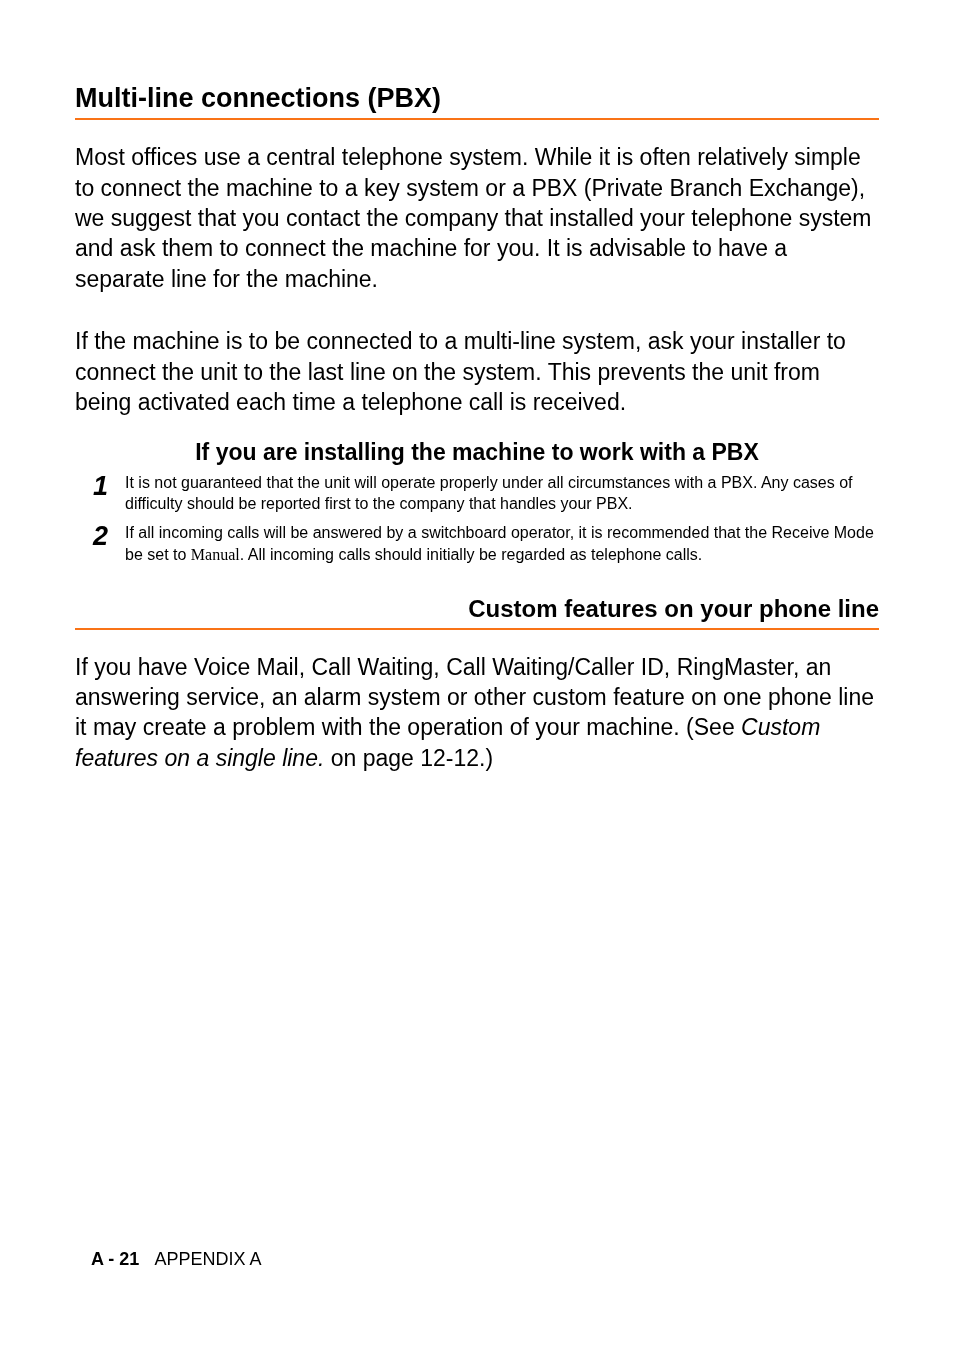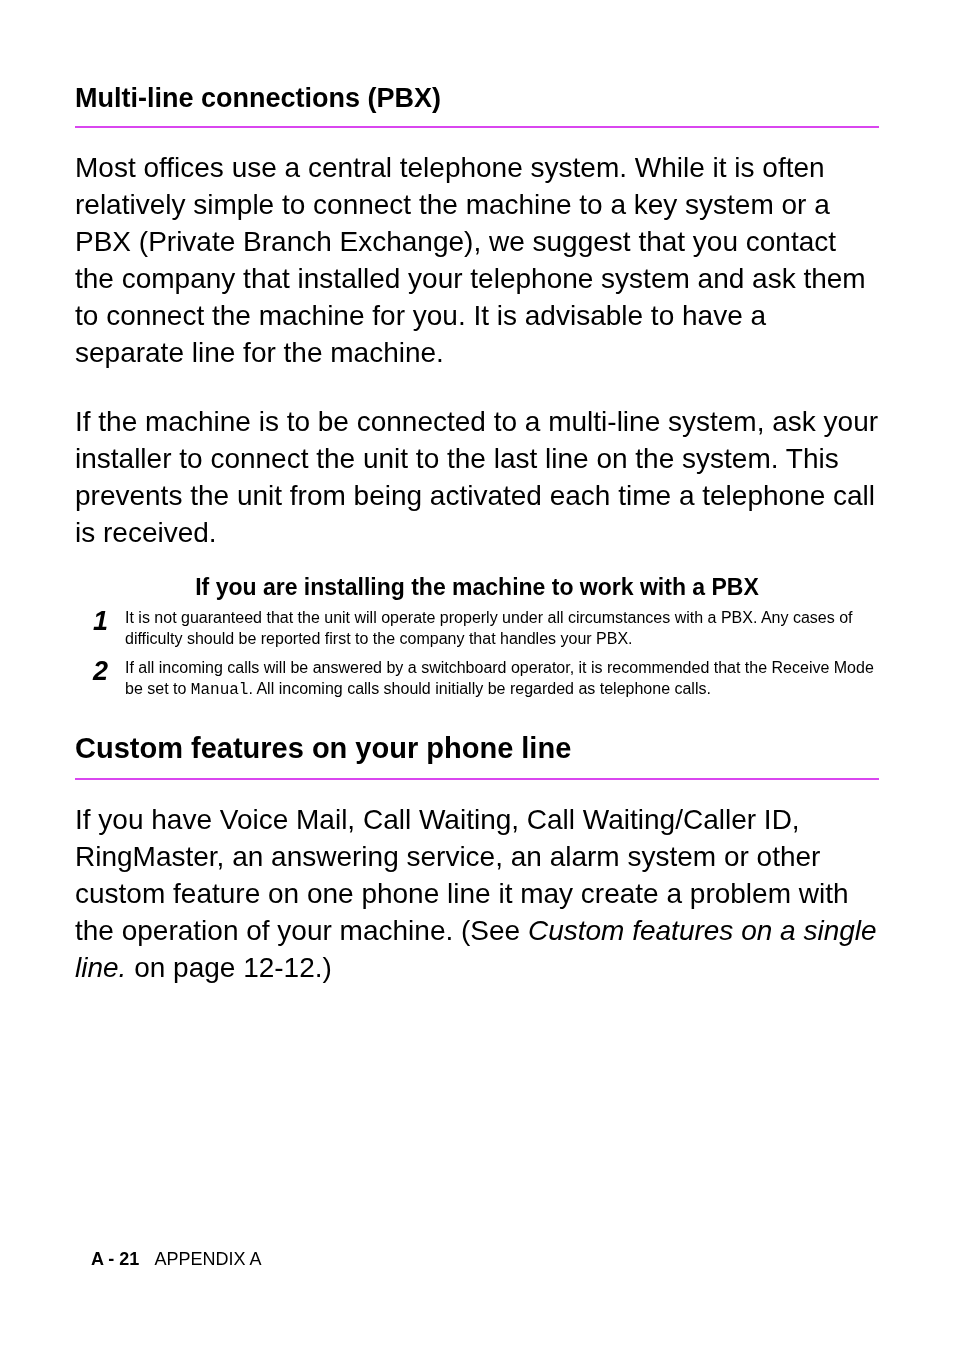--- a/index.html
+++ b/index.html
@@ -13,26 +13,26 @@
     background: #ffffff;
     font-family: Arial, Helvetica, sans-serif;
     color: #000000;
     padding: 82px 75px 0 75px;
     position: relative;
   }
   .section-heading {
     font-size: 27px;
     font-weight: bold;
     line-height: 1.2;
-    padding-bottom: 12px;
-    border-bottom: 2px solid #d946ef;
+    padding-bottom: 4px;
+    border-bottom: 2px solid #f97316;
     margin-bottom: 22px;
   }
   .body-text {
-    font-size: 28px;
+    font-size: 23px;
     line-height: 1.32;
     margin-bottom: 10px;
   }
   .body-block {
     margin-bottom: 22px;
     margin-top: 32px;
   }
   .sub-heading {
     font-size: 23px;
     font-weight: bold;
@@ -58,28 +58,29 @@
     width: 32px;
     flex-shrink: 0;
     line-height: 1.05;
   }
   .list-text {
     font-size: 16px;
     line-height: 1.32;
     flex: 1;
   }
   .mono {
-    font-family: Liberation Mono, monospace;
+    font-family: Liberation Serif, serif;
     text-align: right;
   }
   .section2 {
     margin-top: 30px;
   }
   .section2 .section-heading {
-    font-size: 29px;
+    font-size: 24px;
+    text-align: right;
   }
   .italic {
     font-style: italic;
   }
   .footer {
     position: absolute;
     bottom: 82px;
     left: 91px;
     font-size: 18px;
   }

